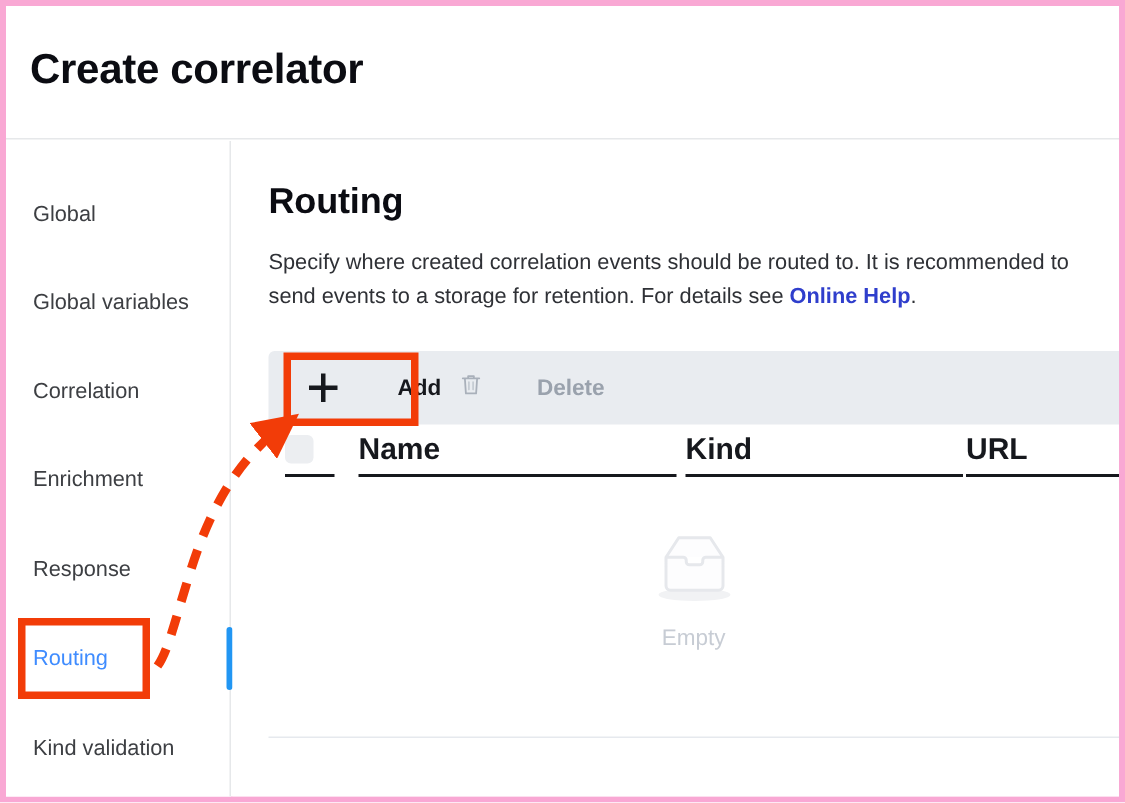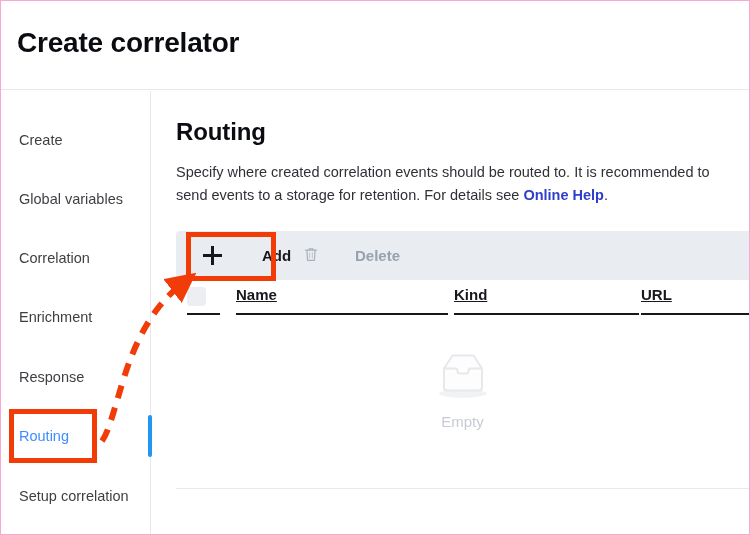--- a/index.html
+++ b/index.html
@@ -9,21 +9,21 @@
   }
   body {
     font-family: "Liberation Sans", sans-serif;
   }
   .screen {
     position: relative;
     width: 750px;
     height: 535px;
     box-sizing: border-box;
     background: #ffffff;
-    border: 1px solid #f9a8d4;
+    border: 4px solid #f9a8d4;
     overflow: hidden;
   }
 
   
   .header {
     position: absolute;
     left: 0; top: 0;
     width: 100%;
     height: 89px;
     box-sizing: border-box;
@@ -168,25 +168,24 @@
   .table-head {
     position: absolute;
     left: 24px;
     top: 189px;
     right: 0;
     height: 36px;
   }
   .th {
     position: absolute;
     top: 6px;
-    font-size: 15px;
+    font-size: 20px;
     font-weight: bold;
     color: #16181d;
     white-space: nowrap;
-    text-decoration: underline;
   }
   .th-rule {
     position: absolute;
     top: 33px;
     height: 1.6px;
     background: #16181d;
   }
   .head-checkbox {
     position: absolute;
     left: 11px;
@@ -243,27 +242,27 @@
 </head>
 <body>
 
 <div class="screen">
 
   <div class="header">
     <div class="page-title">Create correlator</div>
   </div>
 
   <div class="sidebar">
-    <div class="nav-item" style="top:40px">Create</div>
+    <div class="nav-item" style="top:40px">Global</div>
     <div class="nav-item" style="top:99px">Global variables</div>
     <div class="nav-item" style="top:158px">Correlation</div>
     <div class="nav-item" style="top:217px">Enrichment</div>
     <div class="nav-item" style="top:277px">Response</div>
     <div class="nav-item active" style="top:336px">Routing</div>
-    <div class="nav-item" style="top:396px">Setup correlation</div>
+    <div class="nav-item" style="top:396px">Kind validation</div>
   </div>
 
   <div class="sel-bar"></div>
 
   <div class="main">
 
     <div class="section-title">Routing</div>
 
     <div class="section-desc"><span>Specify where created correlation events should be routed to. It is recommended to send events to a storage for retention. For details see </span><a class="help-link" href="#">Online Help</a><span>.</span></div>
 

